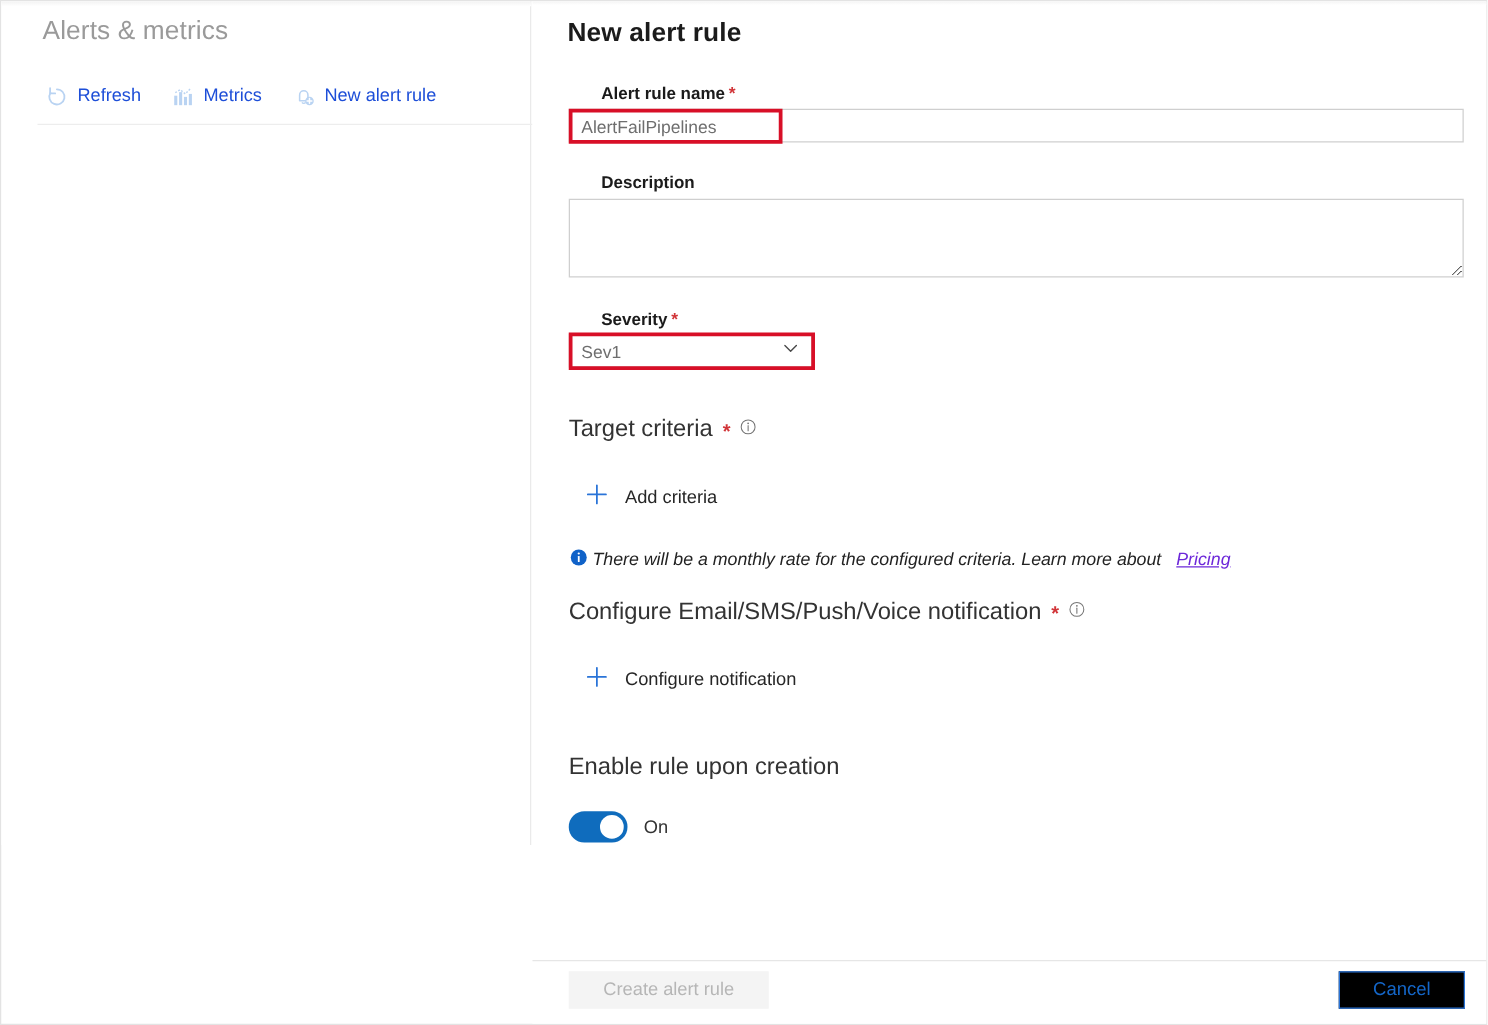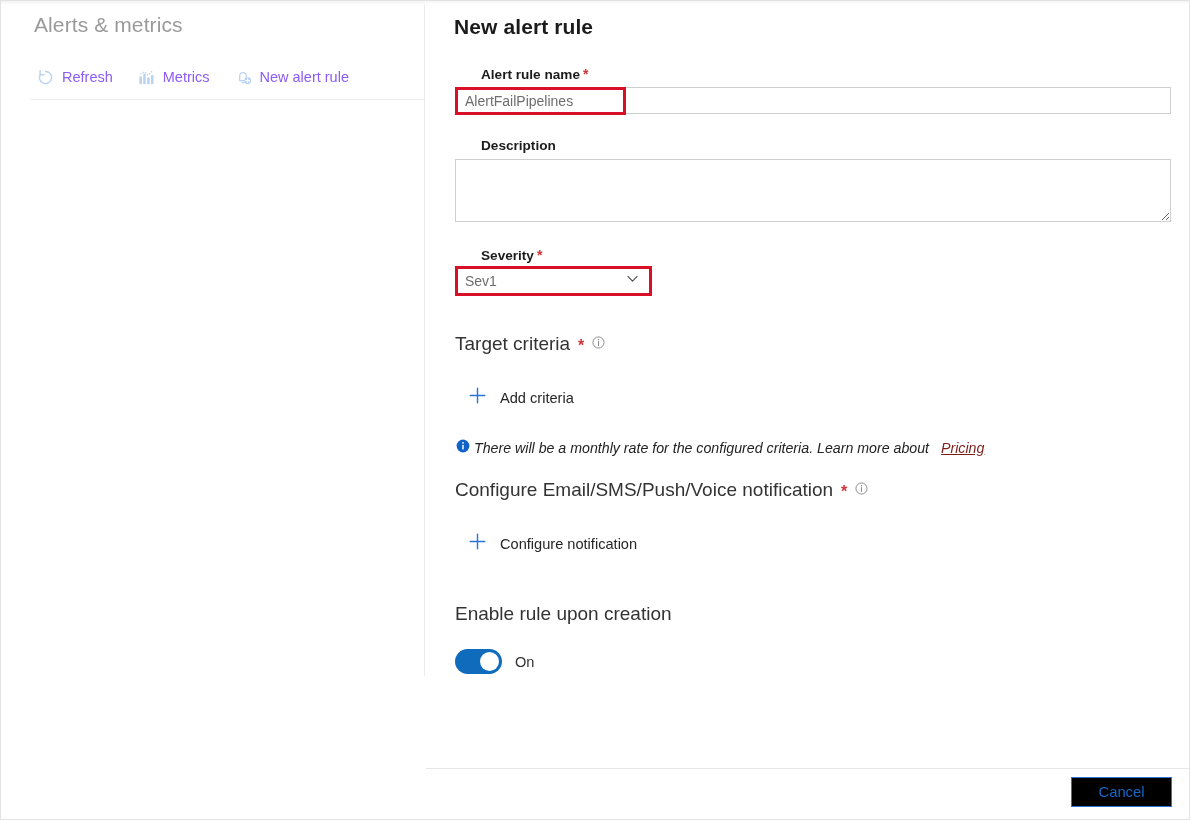--- a/index.html
+++ b/index.html
@@ -51,21 +51,21 @@
   .tool-btn {
     display: flex;
     align-items: center;
     gap: 7px;
     padding: 2px 11px 2px 2px;
     margin-right: 11px;
     cursor: default;
   }
   .tool-btn .tool-label {
     font-size: 14.5px;
-    color: #8b5cf6;
+    color: #1d4ed8;
     white-space: nowrap;
   }
   .tool-icon { width: 19px; height: 19px; display: block; flex: 0 0 19px; }
   #toolbar-divider {
     position: absolute;
     left: 29px; top: 98px;
     width: 396px; height: 1px;
     background: #ededed;
   }
 
@@ -167,21 +167,21 @@
     left: 29px; top: 437px;
     display: flex;
     align-items: center;
     gap: 3px;
     font-style: italic;
     font-size: 14.2px;
     color: #222222;
     white-space: nowrap;
   }
   #pricing-link {
-    color: #7f1d1d;
+    color: #6d28d9;
     text-decoration: underline;
     font-style: italic;
     margin-left: 9px;
     cursor: default;
   }
 
   #toggle-row {
     position: absolute;
     left: 29px; top: 648px;
     display: flex;
@@ -384,19 +384,20 @@
       <div id="toggle-row">
         <div class="toggle">
           <div class="knob"></div>
         </div>
         <span id="toggle-state">On</span>
       </div>
 
     </div>
 
     <div id="footer-divider"></div>
+    <button id="create-btn">Create alert rule</button>
     <button id="cancel-btn">Cancel</button>
   </div>
 
   <div class="anno-box" style="left:454px; top:86px; width:171px; height:28px;"></div>
   <div class="anno-box" style="left:454px; top:265px; width:197px; height:30px;"></div>
 
 </div>
 
 </body></html>

